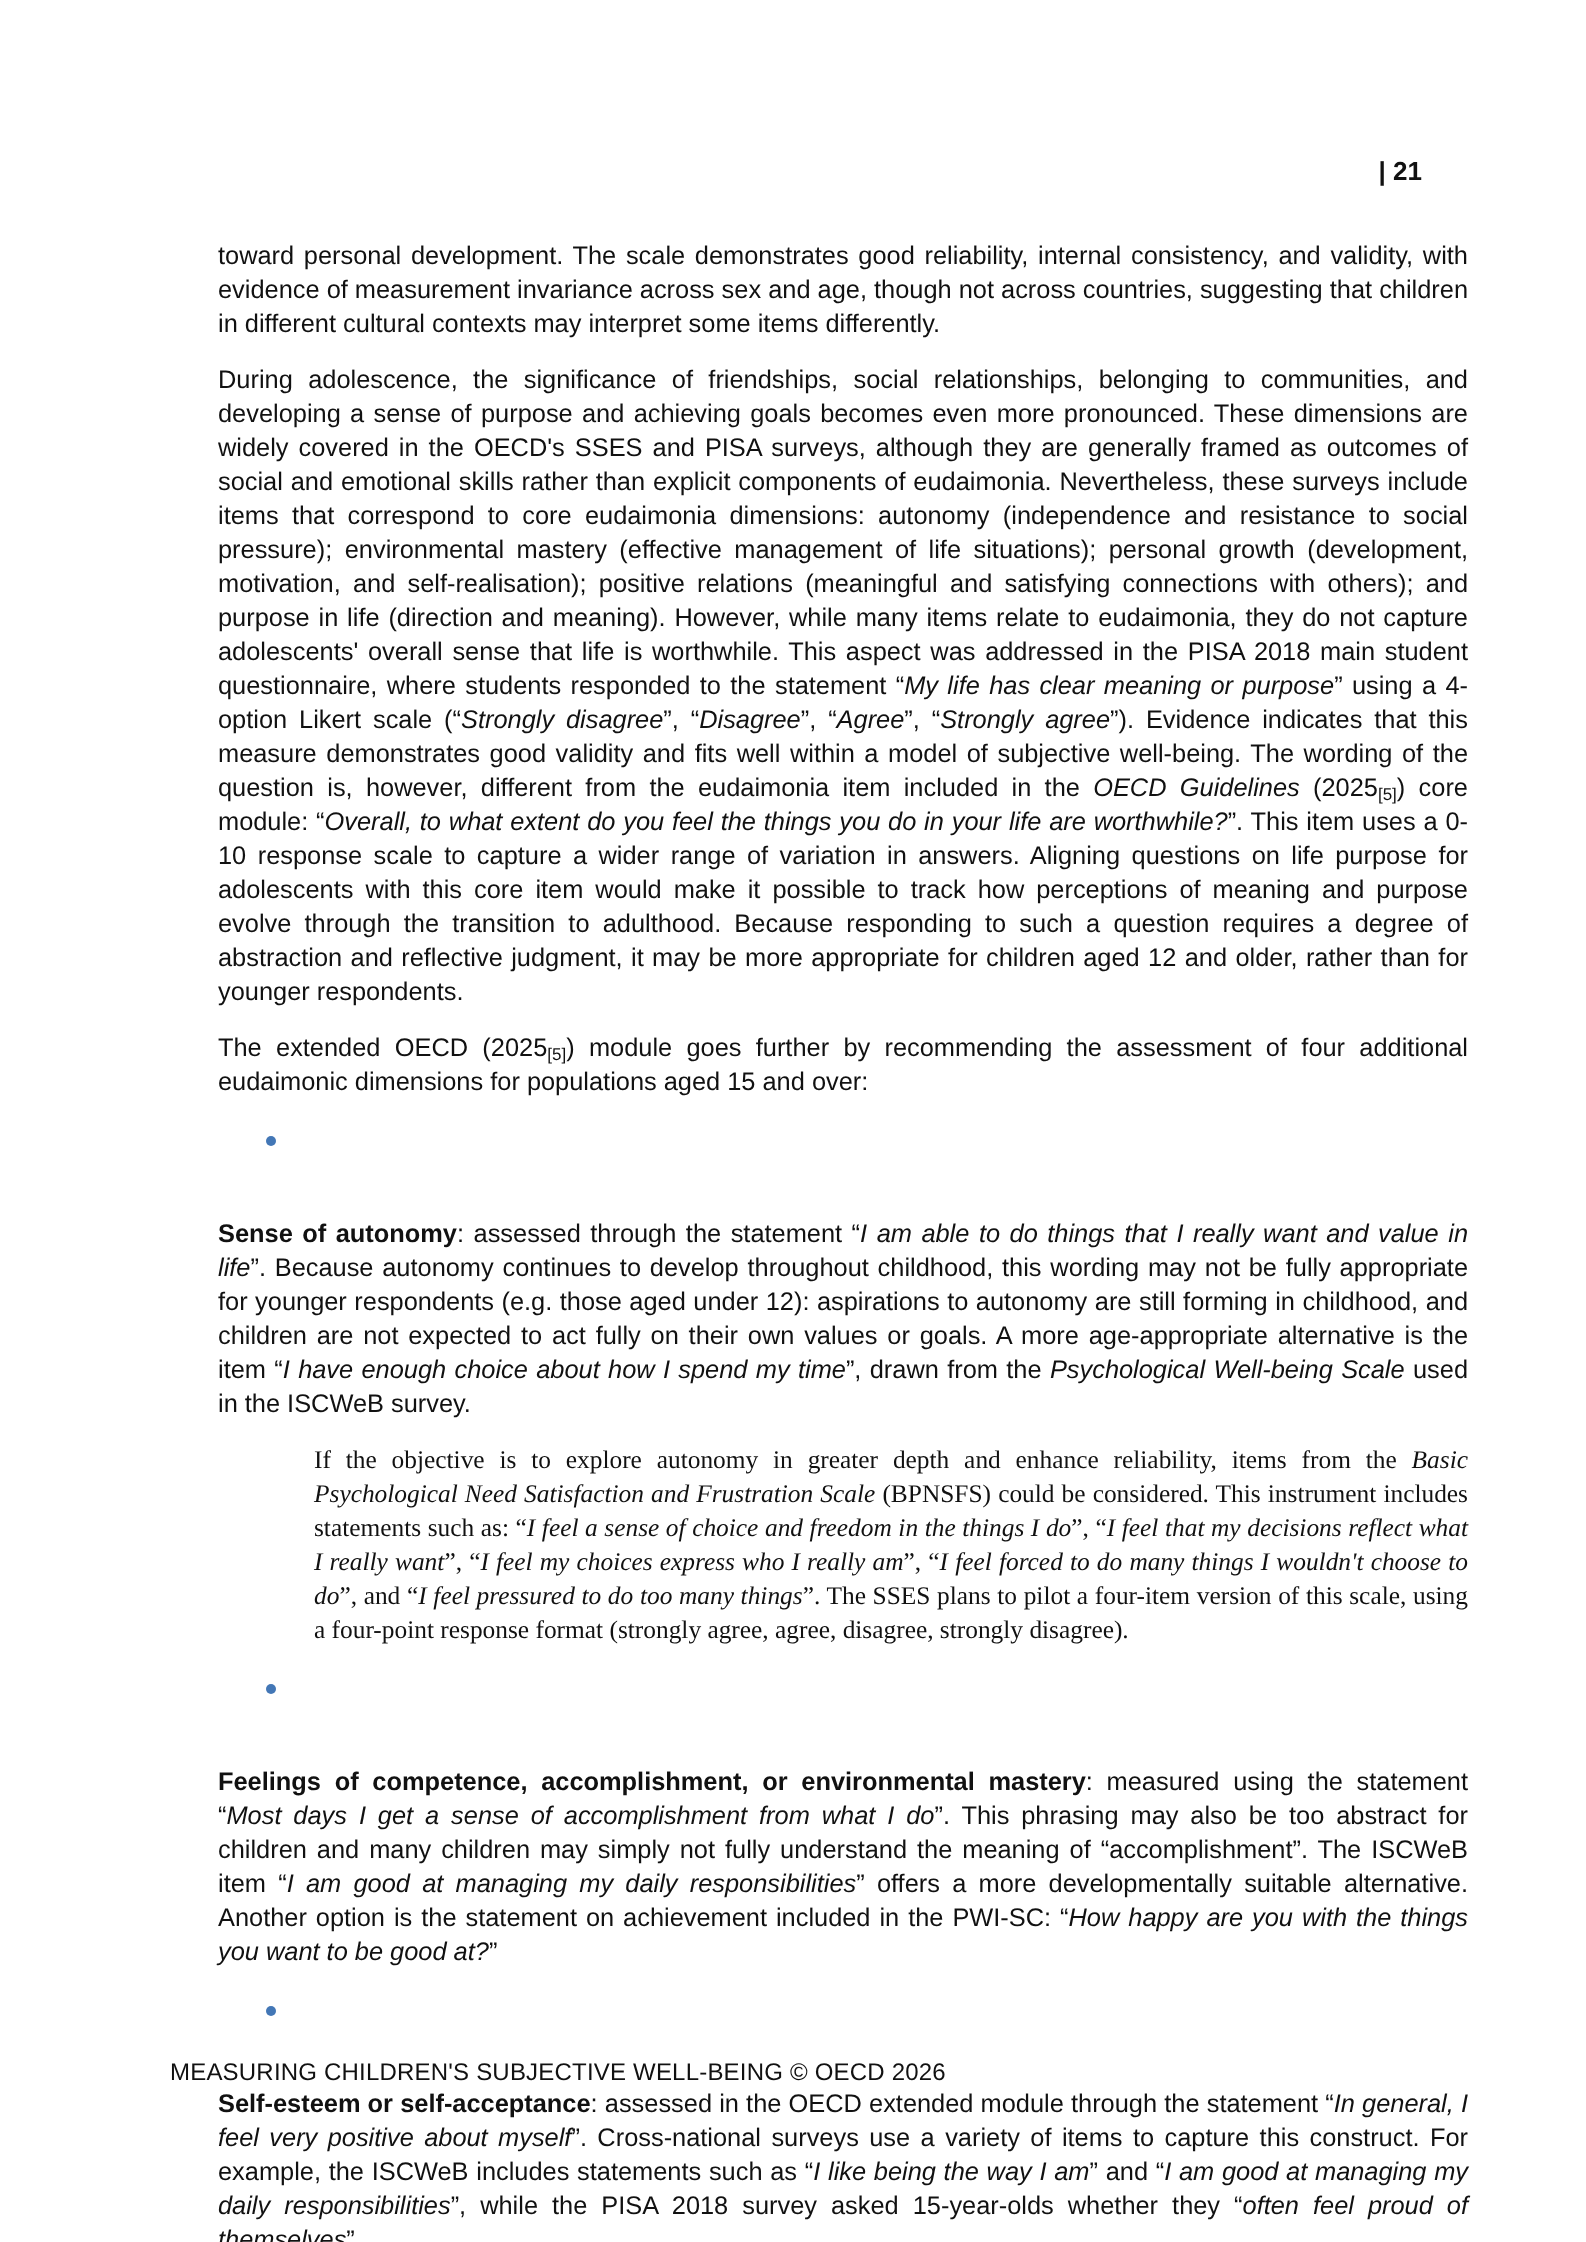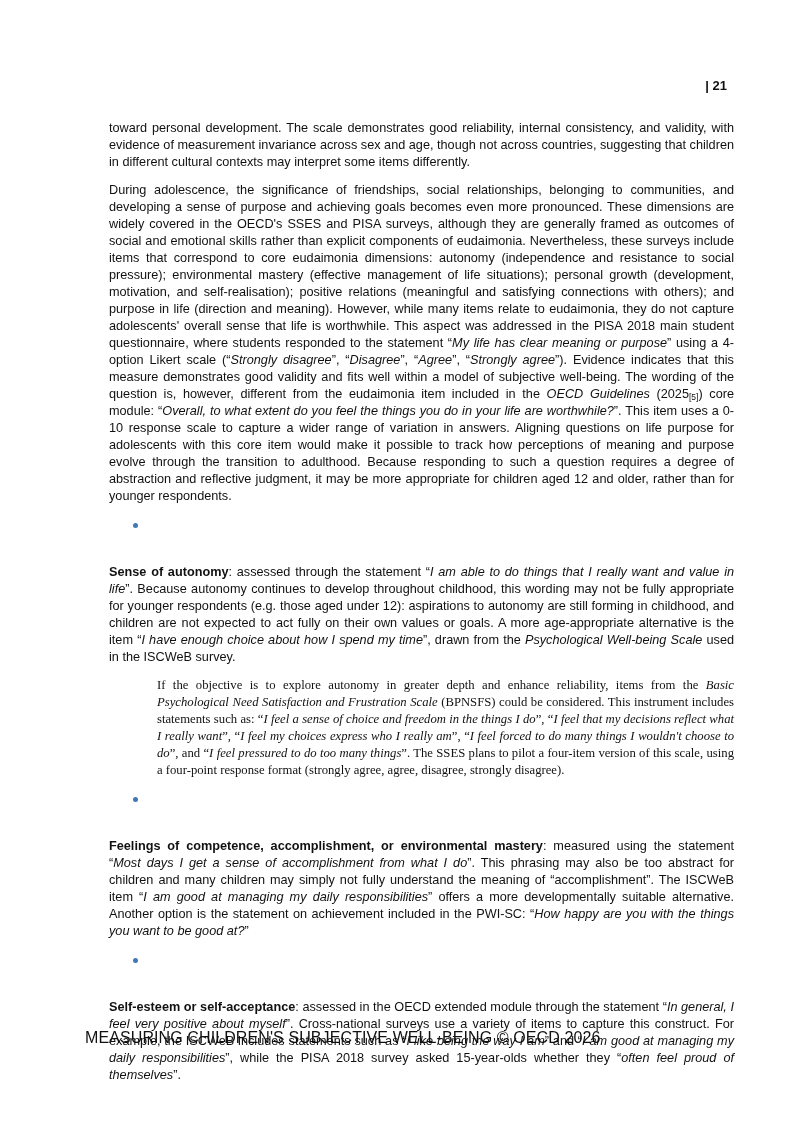--- a/index.html
+++ b/index.html
@@ -6,21 +6,21 @@
   html, body { background: #ffffff; }
   body {
     width: 793px; height: 1121px;
     position: relative;
     font-family: "Liberation Sans", "DejaVu Sans", sans-serif;
     color: #111111;
     overflow: hidden;
   }
   .page-number {
     position: absolute;
-    top: 78px; right: 66px;
+    top: 78px; right: 82px;
     font-size: 13px; font-weight: bold;
     color: #111111;
   }
   .doc-body {
     position: absolute;
     top: 120px; left: 85px;
     width: 625px;
     font-size: 12.7px;
     line-height: 17px;
     text-align: justify;
@@ -49,33 +49,34 @@
   }
   .bullet-text { flex: 1; }
   .indent-paragraph {
     margin-left: 48px;
     margin-bottom: 11px;
     font-family: Liberation Serif, serif;
   }
   .footer {
     position: absolute;
     top: 1029px; left: 85px;
-    font-size: 16px;
+    font-size: 12px;
     color: #111111;
     letter-spacing: 0.1px;
   }
 </style>
 </head>
 <body>
 
 <div class="page-number">| 21</div>
 
 <main class="doc-body" id="doc-body">
     <p><span>toward personal development. The scale demonstrates good reliability, internal consistency, and validity, with evidence of measurement invariance across sex and age, though not across countries, suggesting that children in different cultural contexts may interpret some items differently.</span></p>
     <p><span>During adolescence, the significance of friendships, social relationships, belonging to communities, and developing a sense of purpose and achieving goals becomes even more pronounced. These dimensions are widely covered in the OECD's SSES and PISA surveys, although they are generally framed as outcomes of social and emotional skills rather than explicit components of eudaimonia. Nevertheless, these surveys include items that correspond to core eudaimonia dimensions: autonomy (independence and resistance to social pressure); environmental mastery (effective management of life situations); personal growth (development, motivation, and self-realisation); positive relations (meaningful and satisfying connections with others); and purpose in life (direction and meaning). However, while many items relate to eudaimonia, they do not capture adolescents' overall sense that life is worthwhile. This aspect was addressed in the PISA 2018 main student questionnaire, where students responded to the statement “</span><em>My life has clear meaning or purpose</em><span>” using a 4-option Likert scale (“</span><em>Strongly disagree</em><span>”, “</span><em>Disagree</em><span>”, “</span><em>Agree</em><span>”, “</span><em>Strongly agree</em><span>”). Evidence indicates that this measure demonstrates good validity and fits well within a model of subjective well-being. The wording of the question is, however, different from the eudaimonia item included in the </span><em>OECD Guidelines</em><span> (2025</span><sub>[5]</sub><span>) core module: “</span><em>Overall, to what extent do you feel the things you do in your life are worthwhile?</em><span>”. This item uses a 0-10 response scale to capture a wider range of variation in answers. Aligning questions on life purpose for adolescents with this core item would make it possible to track how perceptions of meaning and purpose evolve through the transition to adulthood. Because responding to such a question requires a degree of abstraction and reflective judgment, it may be more appropriate for children aged 12 and older, rather than for younger respondents.</span></p>
+    <p><span>The extended OECD (2025</span><sub>[5]</sub><span>) module goes further by recommending the assessment of four additional eudaimonic dimensions for populations aged 15 and over:</span></p>
     <div class="bullet-item">
       <div class="bullet-dot-cell"><span class="bullet-dot" style="background: rgb(67, 119, 182);"></span></div>
       <div class="bullet-text"><strong>Sense of autonomy</strong><span>: assessed through the statement “</span><em>I am able to do things that I really want and value in life</em><span>”. Because autonomy continues to develop throughout childhood, this wording may not be fully appropriate for younger respondents (e.g. those aged under 12): aspirations to autonomy are still forming in childhood, and children are not expected to act fully on their own values or goals. A more age-appropriate alternative is the item “</span><em>I have enough choice about how I spend my time</em><span>”, drawn from the </span><em>Psychological Well-being Scale</em><span> used in the ISCWeB survey.</span></div>
     </div>
     <p class="indent-paragraph"><span>If the objective is to explore autonomy in greater depth and enhance reliability, items from the </span><em>Basic Psychological Need Satisfaction and Frustration Scale</em><span> (BPNSFS) could be considered. This instrument includes statements such as: “</span><em>I feel a sense of choice and freedom in the things I do</em><span>”, “</span><em>I feel that my decisions reflect what I really want</em><span>”, “</span><em>I feel my choices express who I really am</em><span>”, “</span><em>I feel forced to do many things I wouldn't choose to do</em><span>”, and “</span><em>I feel pressured to do too many things</em><span>”. The SSES plans to pilot a four-item version of this scale, using a four-point response format (strongly agree, agree, disagree, strongly disagree).</span></p>
     <div class="bullet-item">
       <div class="bullet-dot-cell"><span class="bullet-dot" style="background: rgb(67, 119, 182);"></span></div>
       <div class="bullet-text"><strong>Feelings of competence, accomplishment, or environmental mastery</strong><span>: measured using the statement “</span><em>Most days I get a sense of accomplishment from what I do</em><span>”. This phrasing may also be too abstract for children and many children may simply not fully understand the meaning of “accomplishment”. The ISCWeB item “</span><em>I am good at managing my daily responsibilities</em><span>” offers a more developmentally suitable alternative. Another option is the statement on achievement included in the PWI-SC: “</span><em>How happy are you with the things you want to be good at?</em><span>”</span></div>
     </div>
     <div class="bullet-item">

